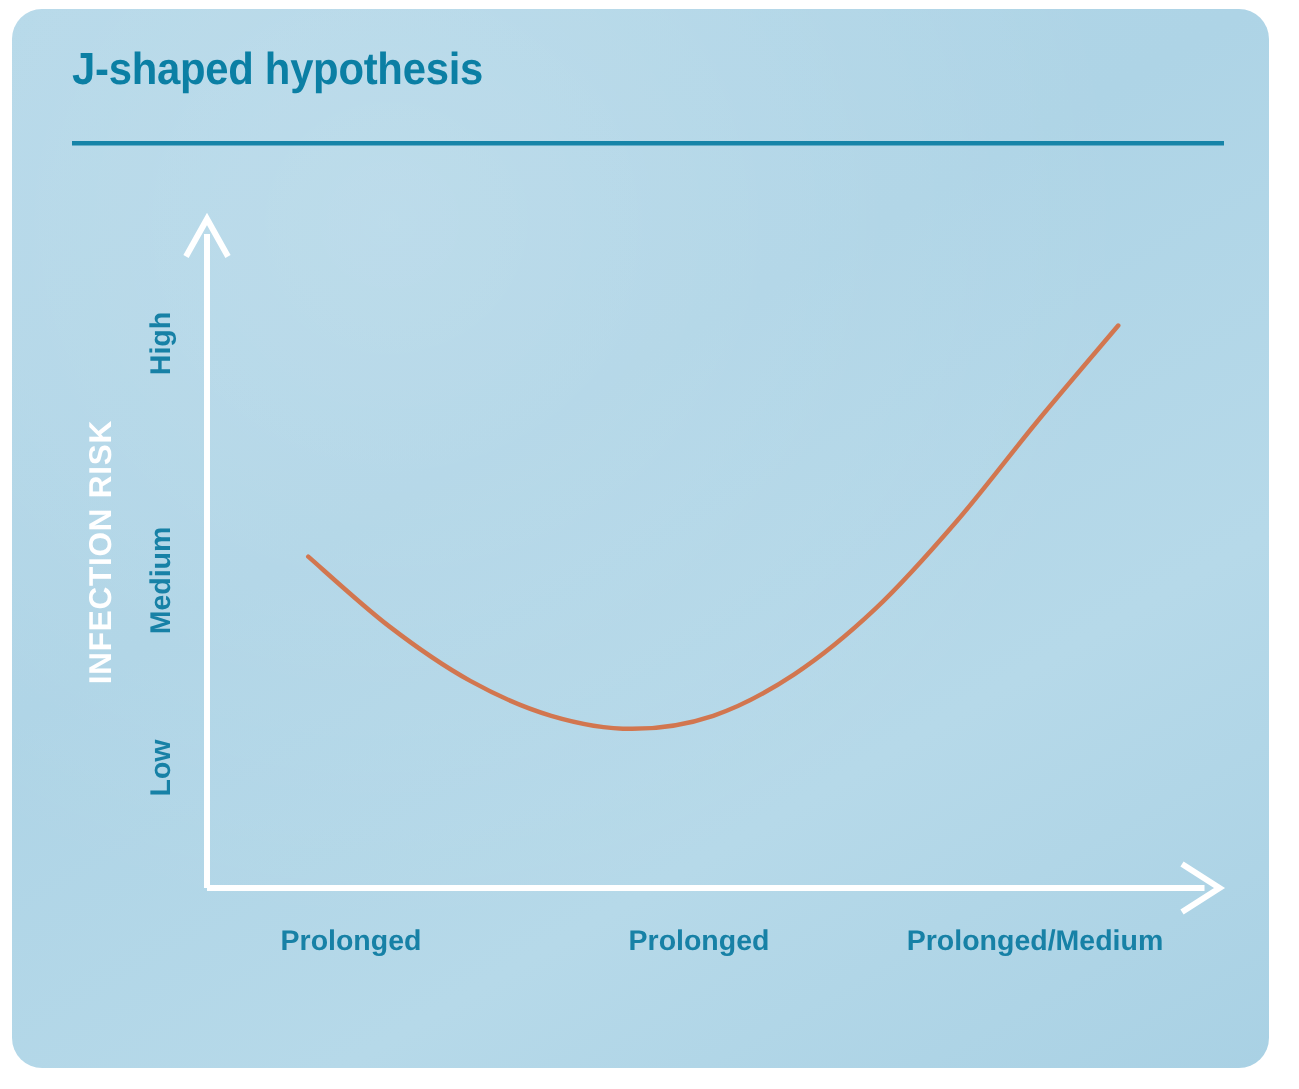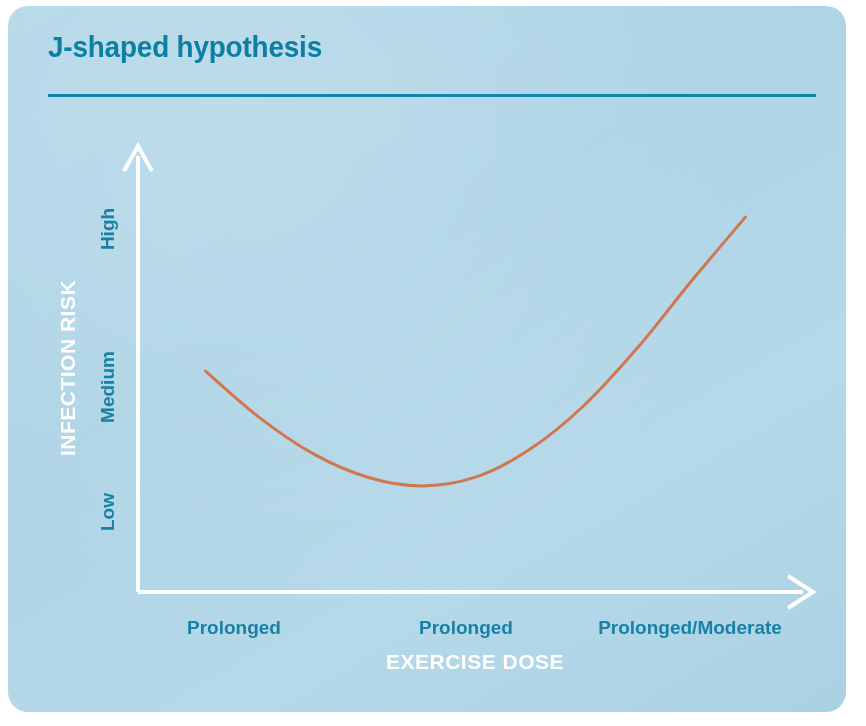--- a/index.html
+++ b/index.html
@@ -136,18 +136,17 @@
       </svg>
 
       <div class="y-axis-title">INFECTION RISK</div>
 
       <div class="y-tick" style="left:60px; top:212px; width:80px; transform:rotate(-90deg);">High</div>
       <div class="y-tick" style="left:55px; top:370px; width:90px; transform:rotate(-90deg);">Medium</div>
       <div class="y-tick" style="left:60px; top:495px; width:80px; transform:rotate(-90deg);">Low</div>
 
       <div class="x-tick" style="left:226px; top:611px;">Prolonged</div>
       <div class="x-tick" style="left:458px; top:611px;">Prolonged</div>
-      <div class="x-tick" style="left:682px; top:611px;">Prolonged/Moderate</div>
+      <div class="x-tick" style="left:682px; top:611px;">Prolonged/Medium</div>
 
-      <div class="x-axis-title" style="left:467px; top:644px;">EXERCISE DOSE</div>
     </div>
   </div>
 </div>
 
 </body></html>

